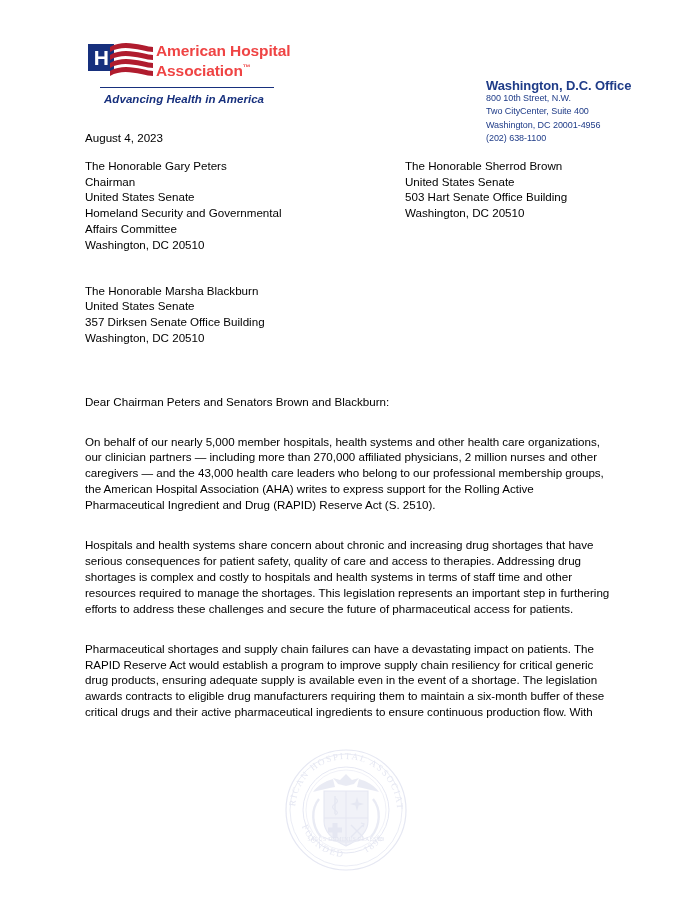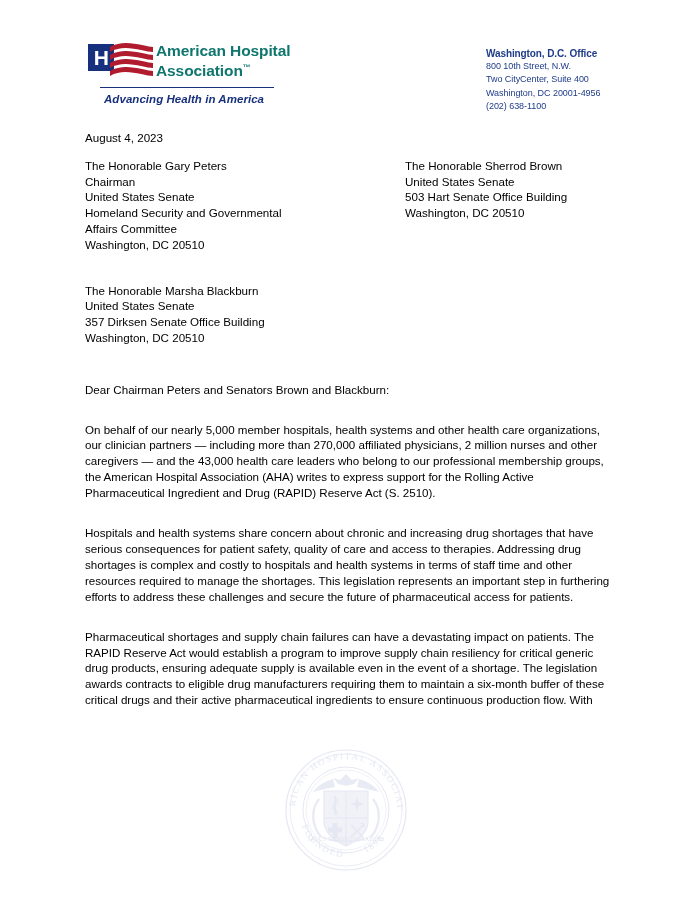--- a/index.html
+++ b/index.html
@@ -68,21 +68,21 @@
   #logo-flag {
     position: absolute;
     left: 20px;
     top: 2px;
     width: 46px;
     height: 38px;
   }
   #logo-wordmark {
     margin-left: 2px;
     padding-top: 3px;
-    color: #0f766e;
+    color: #ef4444;
     font-family: "Liberation Sans", sans-serif;
     font-weight: bold;
     font-size: 15.5px;
     line-height: 16.5px;
     letter-spacing: -0.1px;
   }
   #logo-wordmark .tm {
     font-size: 8px;
     vertical-align: super;
     font-weight: bold;
@@ -109,22 +109,23 @@
     position: absolute;
     left: 486px;
     top: 7px;
     color: #1f3c88;
     font-family: "Liberation Sans", sans-serif;
     font-size: 9px;
     line-height: 13.2px;
   }
   #dc-office .office-title {
     font-weight: bold;
-    font-size: 10px;
+    font-size: 13px;
     letter-spacing: -0.1px;
+    margin-top: 32px;
   }
   #dc-office .office-line {
     font-weight: normal;
     letter-spacing: -0.05px;
   }
 
   
   #letter-body {
     position: absolute;
     left: 85px;
@@ -158,21 +159,21 @@
     font-size: 11.6px;
     line-height: 15.8px;
     white-space: nowrap;
   }
 
   #addr-block-3 {
     margin-top: 30px;
   }
 
   #salutation {
-    margin-top: 36px;
+    margin-top: 48px;
     font-size: 11.6px;
     line-height: 15.8px;
   }
 
   .body-para {
     margin-top: 24px;
     font-size: 11.6px;
     line-height: 15.9px;
     text-align: left;
     letter-spacing: -0.02px;

